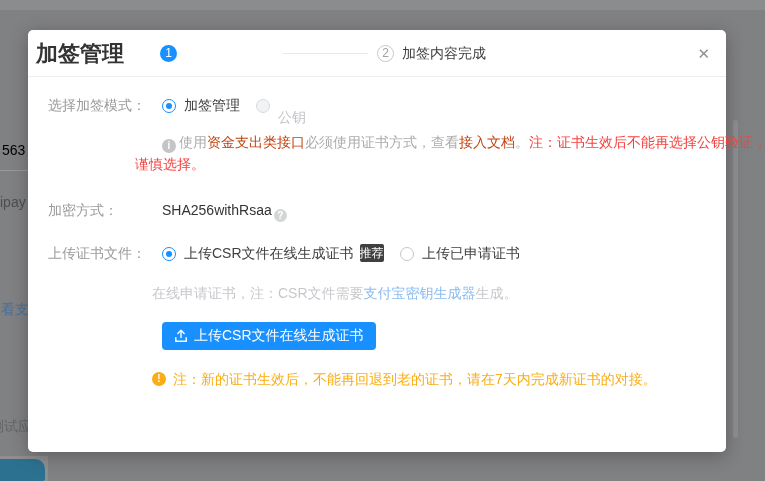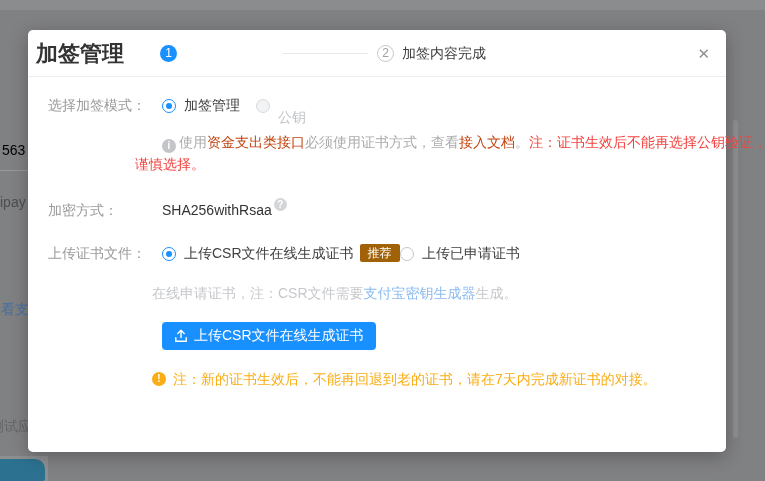--- a/index.html
+++ b/index.html
@@ -52,26 +52,26 @@
 
   .notice { left:107px; top:101px; width:600px; line-height:22px; color:#ababab; white-space:nowrap; }
   .notice .l1 { margin-left:27px; }
   .badge-icon { display:inline-block; width:14px; height:14px; border-radius:50%; text-align:center;
                 font-size:10px; font-weight:bold; line-height:14px; color:#fff; vertical-align:-2px; margin-right:3px; }
   .i-gray { background:#c3c5c8; }
   .i-orange { background:#faad14; }
   .link { color:#c2410c; cursor:pointer; }
   .red { color:#f5413d; }
 
-  .encrypt-value { left:134px; top:168px; display:flex; align-items:flex-start; gap:2px; color:#333; line-height:24px; }
+  .encrypt-value { left:134px; top:168px; display:flex; align-items:flex-end; gap:2px; color:#333; line-height:24px; }
   .help-icon { display:inline-block; width:13px; height:13px; border-radius:50%; background:#d4d5d7;
                color:#fff; font-size:10px; font-weight:bold; text-align:center; line-height:13px; cursor:pointer; }
 
-  .badge-rec { display:inline-block; height:18px; line-height:18px; padding:0 8px; margin-left:6px;
-               background:#a16207; color:#fff; font-size:12px; border-radius:2px; vertical-align:1px; }
+  .badge-rec { display:inline-block; height:18px; line-height:18px; padding:0 0; margin-left:6px;
+               background:#404040; color:#fff; font-size:12px; border-radius:2px; vertical-align:1px; }
 
   .csr-note { left:124px; top:253px; color:#c6c8cc; line-height:20px; }
   .csr-note .soft-link { color:#8abbf0; cursor:pointer; }
 
   .upload-btn { left:134px; top:292px; height:28px; display:inline-flex; align-items:center; gap:6px;
                 padding:0 12px; background:#1890ff; color:#fff; border:none; border-radius:4px;
                 font-size:14px; font-family:inherit; cursor:pointer; }
 
   .warning { left:124px; top:339px; display:flex; align-items:center; gap:4px; color:#faad14; line-height:20px; }
 </style>

